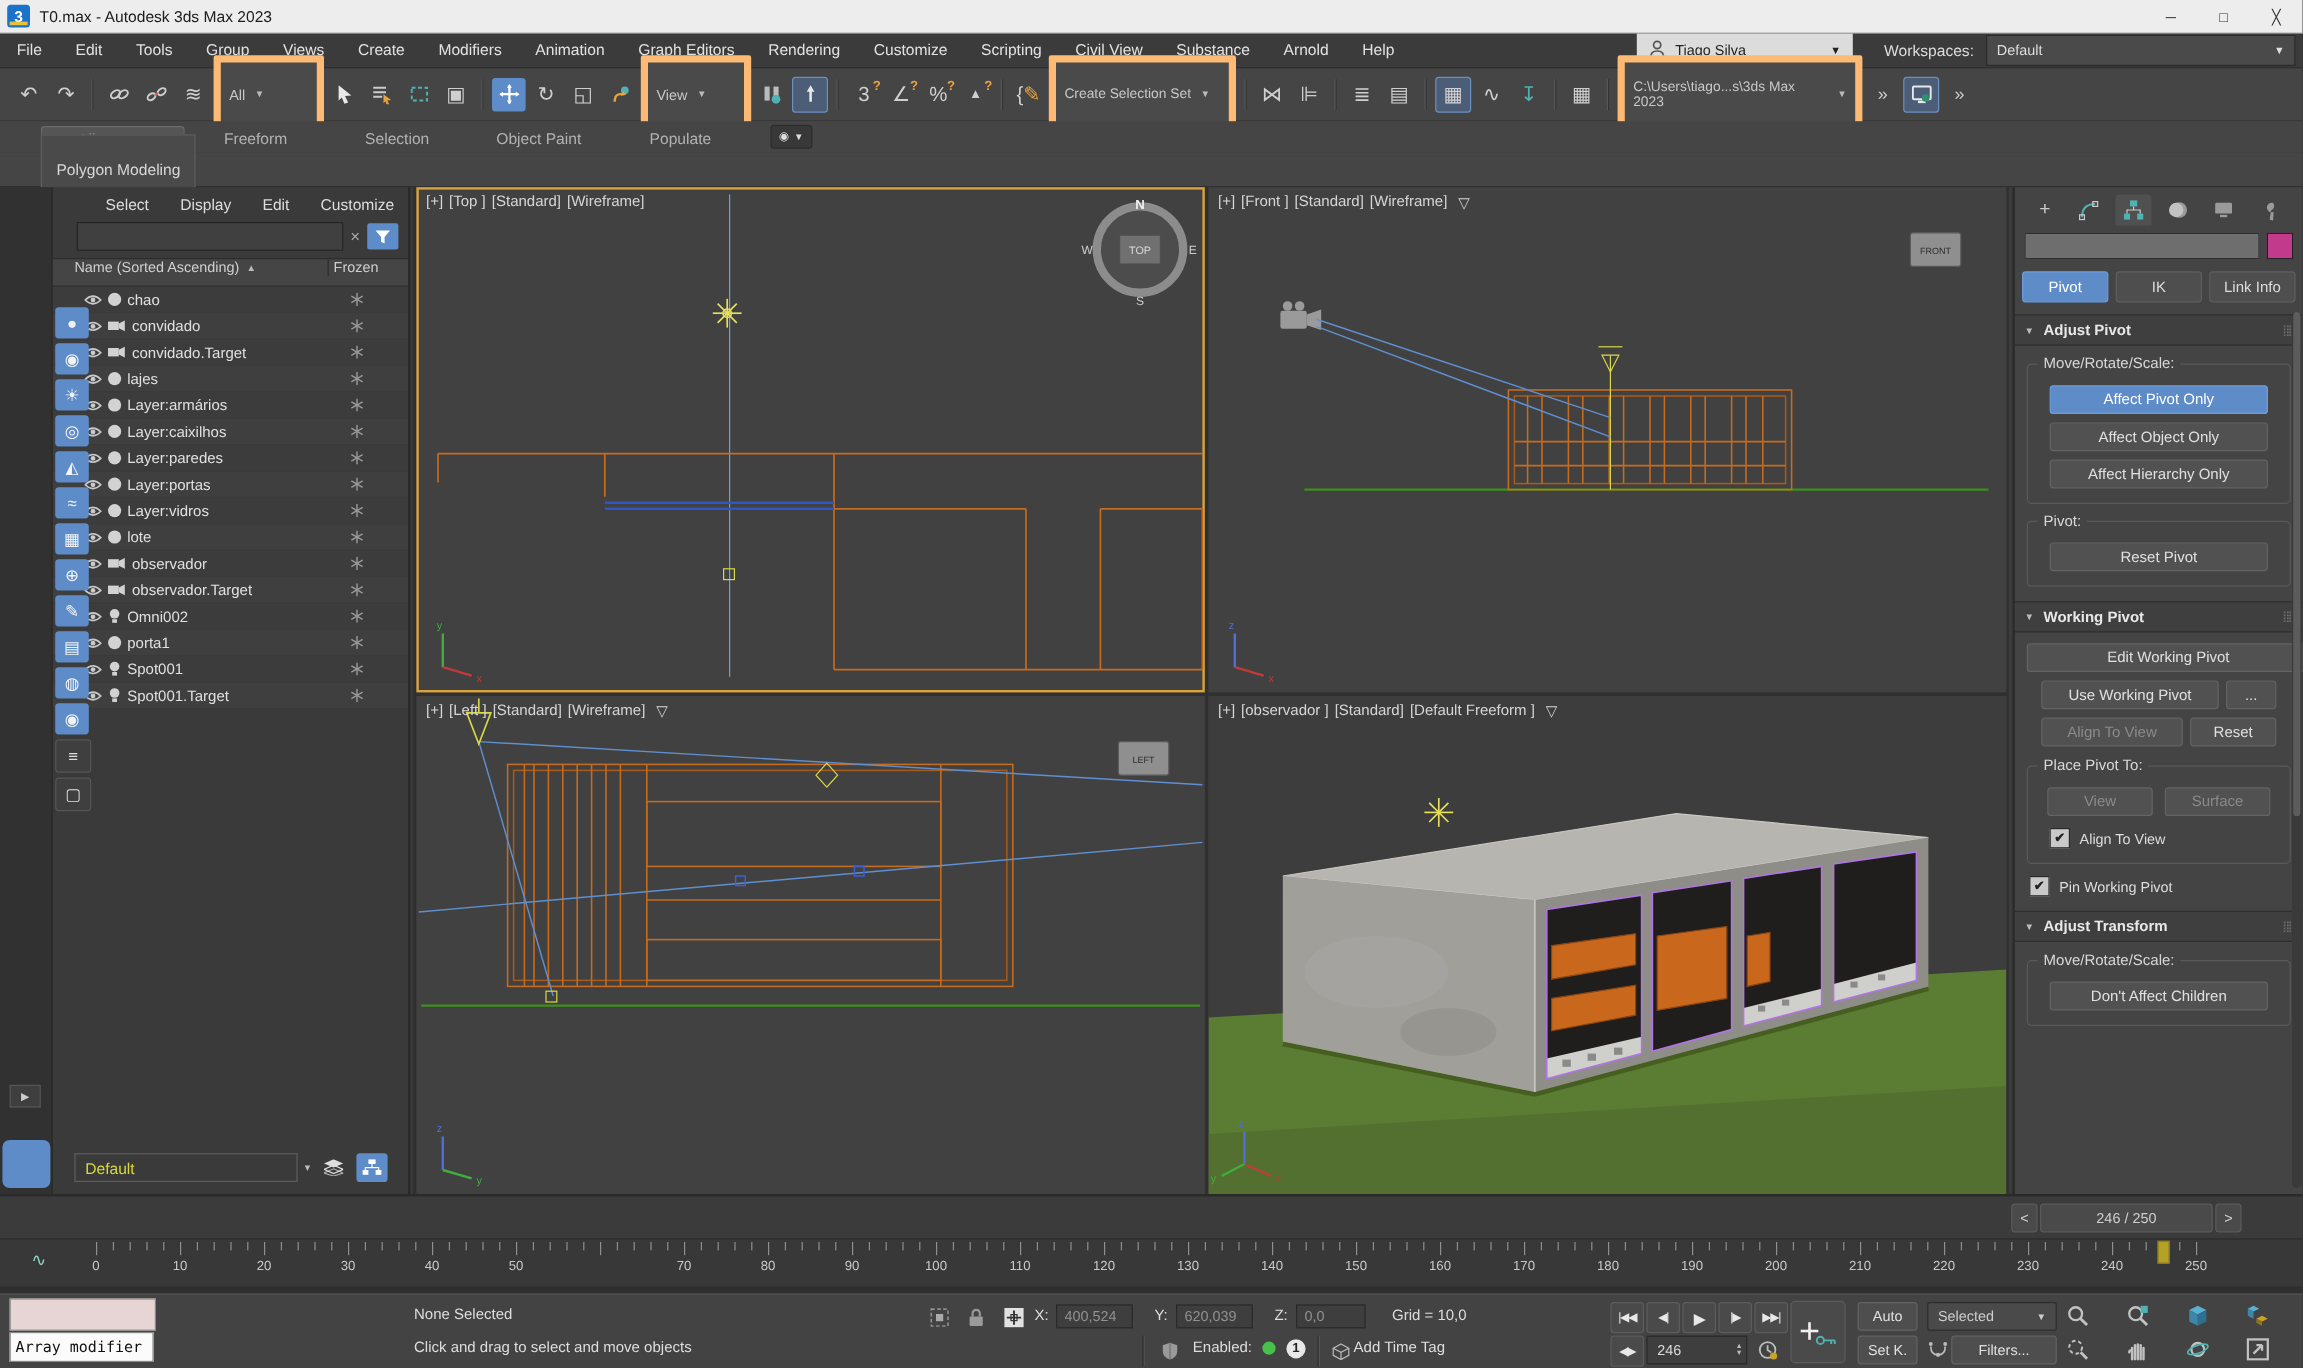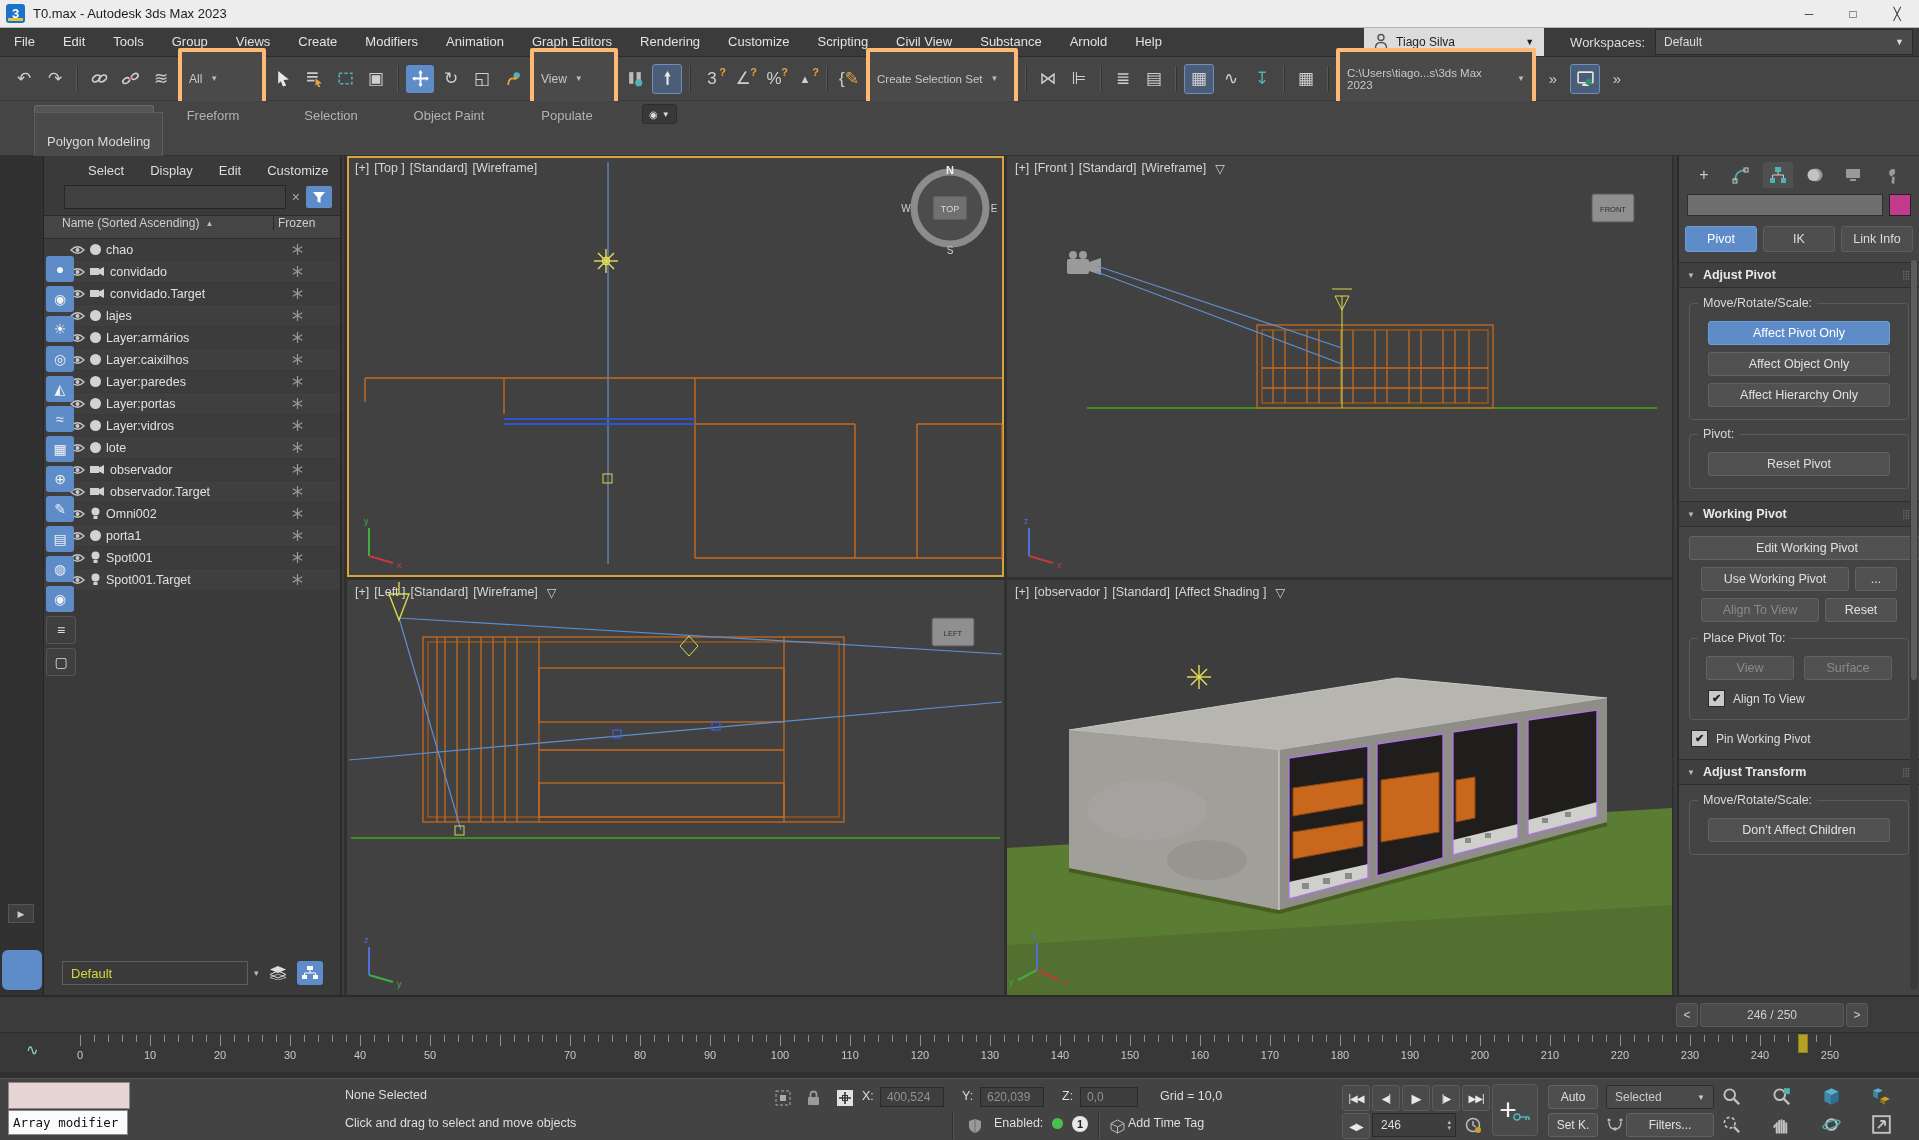--- a/index.html
+++ b/index.html
@@ -28,21 +28,21 @@
   .wsdrop .dd{margin-left:auto;font-size:9px;}
   
   .toolbar{position:absolute;left:0;top:57px;width:100%;height:44px;background:#454545;display:flex;
            align-items:center;gap:3px;padding-left:10px;box-sizing:border-box;border-bottom:1px solid #393939;}
   .tb{width:28px;height:28px;display:flex;align-items:center;justify-content:center;color:#cfcfcf;
       font-size:17px;border-radius:3px;flex:none;position:relative;}
   .tb.active{background:#5d8cc9;color:#fff;}
   .tb.boxed{border:1px solid #6a8fc0;background:#4c5d77;}
   .tb .mag{position:absolute;right:0;top:1px;color:#e8a33d;font-size:11px;font-weight:bold;}
   .tsep{width:1px;height:26px;background:#565656;border-right:1px solid #333;margin:0 4px;flex:none;}
-  .tdrop{height:24px;background:#4a4a4a;border:4px solid #fdba74;border-radius:2px;display:flex;
+  .tdrop{height:24px;background:#4a4a4a;border:6px solid #fdba74;border-radius:2px;display:flex;
          align-items:center;padding:15px 7px;gap:8px;color:#c8c8c8;font-size:12px;flex:none;}
   .tdrop .dd{font-size:8px;color:#bbb;}
   .tb svg{width:17px;height:17px;}
   
   .ribtabs{position:absolute;left:0;top:101px;width:100%;height:26px;background:#454545;display:flex;
            align-items:flex-end;padding-left:34px;box-sizing:border-box;}
   .rtab{width:118px;text-align:center;color:#b2b2b2;font-size:13px;padding:3px 0;}
   .rtab.active{background:#555;border:1px solid #6b6b6b;border-bottom:none;border-radius:3px 3px 0 0;color:#eee;}
   .ribov{margin-left:16px;background:#383838;border:1px solid #2c2c2c;border-radius:3px;height:18px;
          display:flex;align-items:center;gap:4px;padding:0 6px;margin-bottom:3px;color:#ddd;font-size:10px;}
@@ -888,21 +888,21 @@
             <text x="50" y="407" font-size="9" fill="#3fae3f">y</text>
         </g>
       </svg>
     </div>
 
     <div class="vp" id="vp4" style="left:663px;top:424px;width:665px;height:415px">
       <div class="vplabel" id="vp4-label">
           <span>[+]</span>
           <span>[observador ]</span>
           <span>[Standard]</span>
-          <span>[Affect Shading ]</span>
+          <span>[Default Freeform ]</span>
           <span class="funnel">▽</span>
         </div>
       <svg class="scene" width="665" height="415" viewBox="0 0 665 415">
         <rect width="665" height="415" fill="#3d3d3d"></rect>
         <polygon points="0,268 665,228 665,415 0,415" fill="#5b7c33"></polygon>
         <polygon points="0,365 665,325 665,415 0,415" fill="#547030"></polygon>
         <path d="M62,290 L272,332 L600,244" stroke="#465f20" stroke-width="4" fill="none"></path>
         <g>
           <polygon points="62,150 390,98 600,118 272,170" fill="#b6b5b0" stroke="#c9c8c3" stroke-width="1"></polygon>
           <polygon points="62,150 272,170 272,330 62,288" fill="#a09f9a"></polygon>

